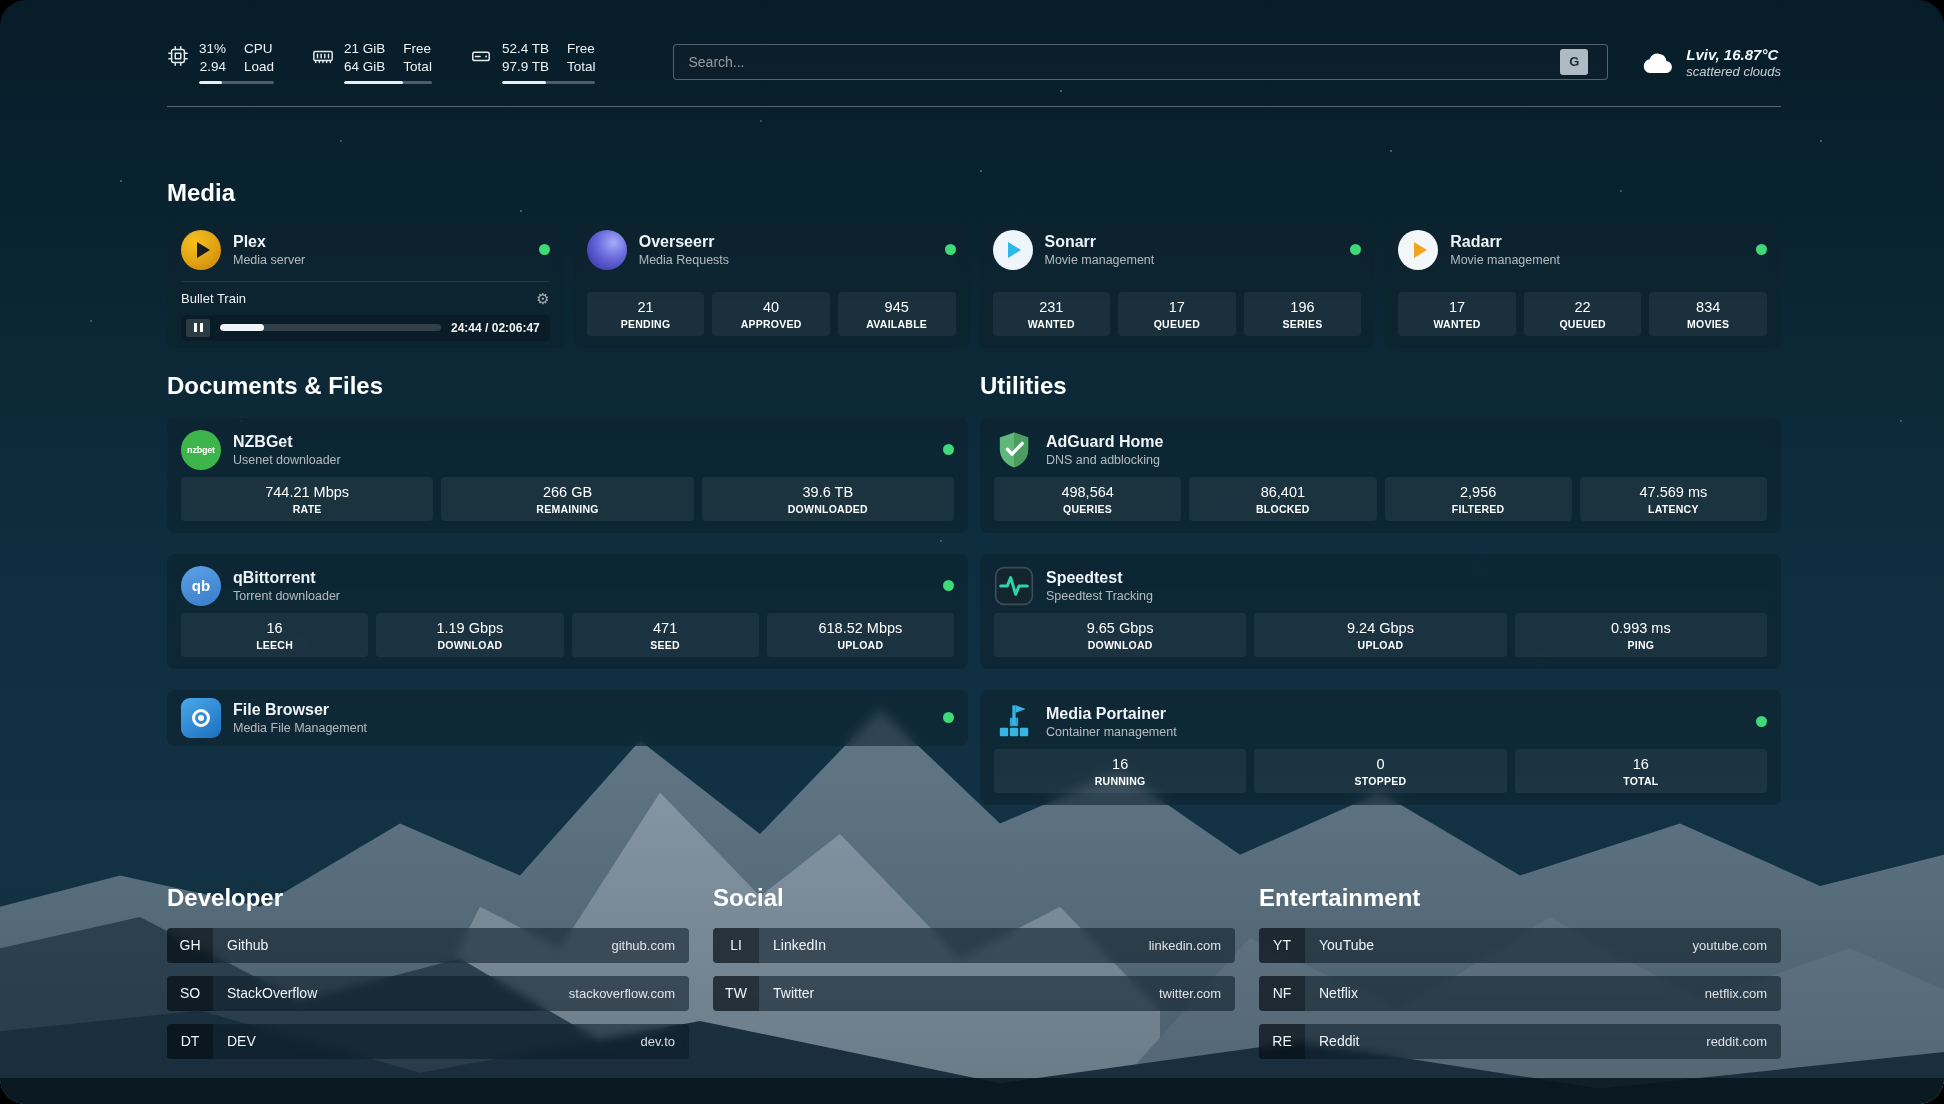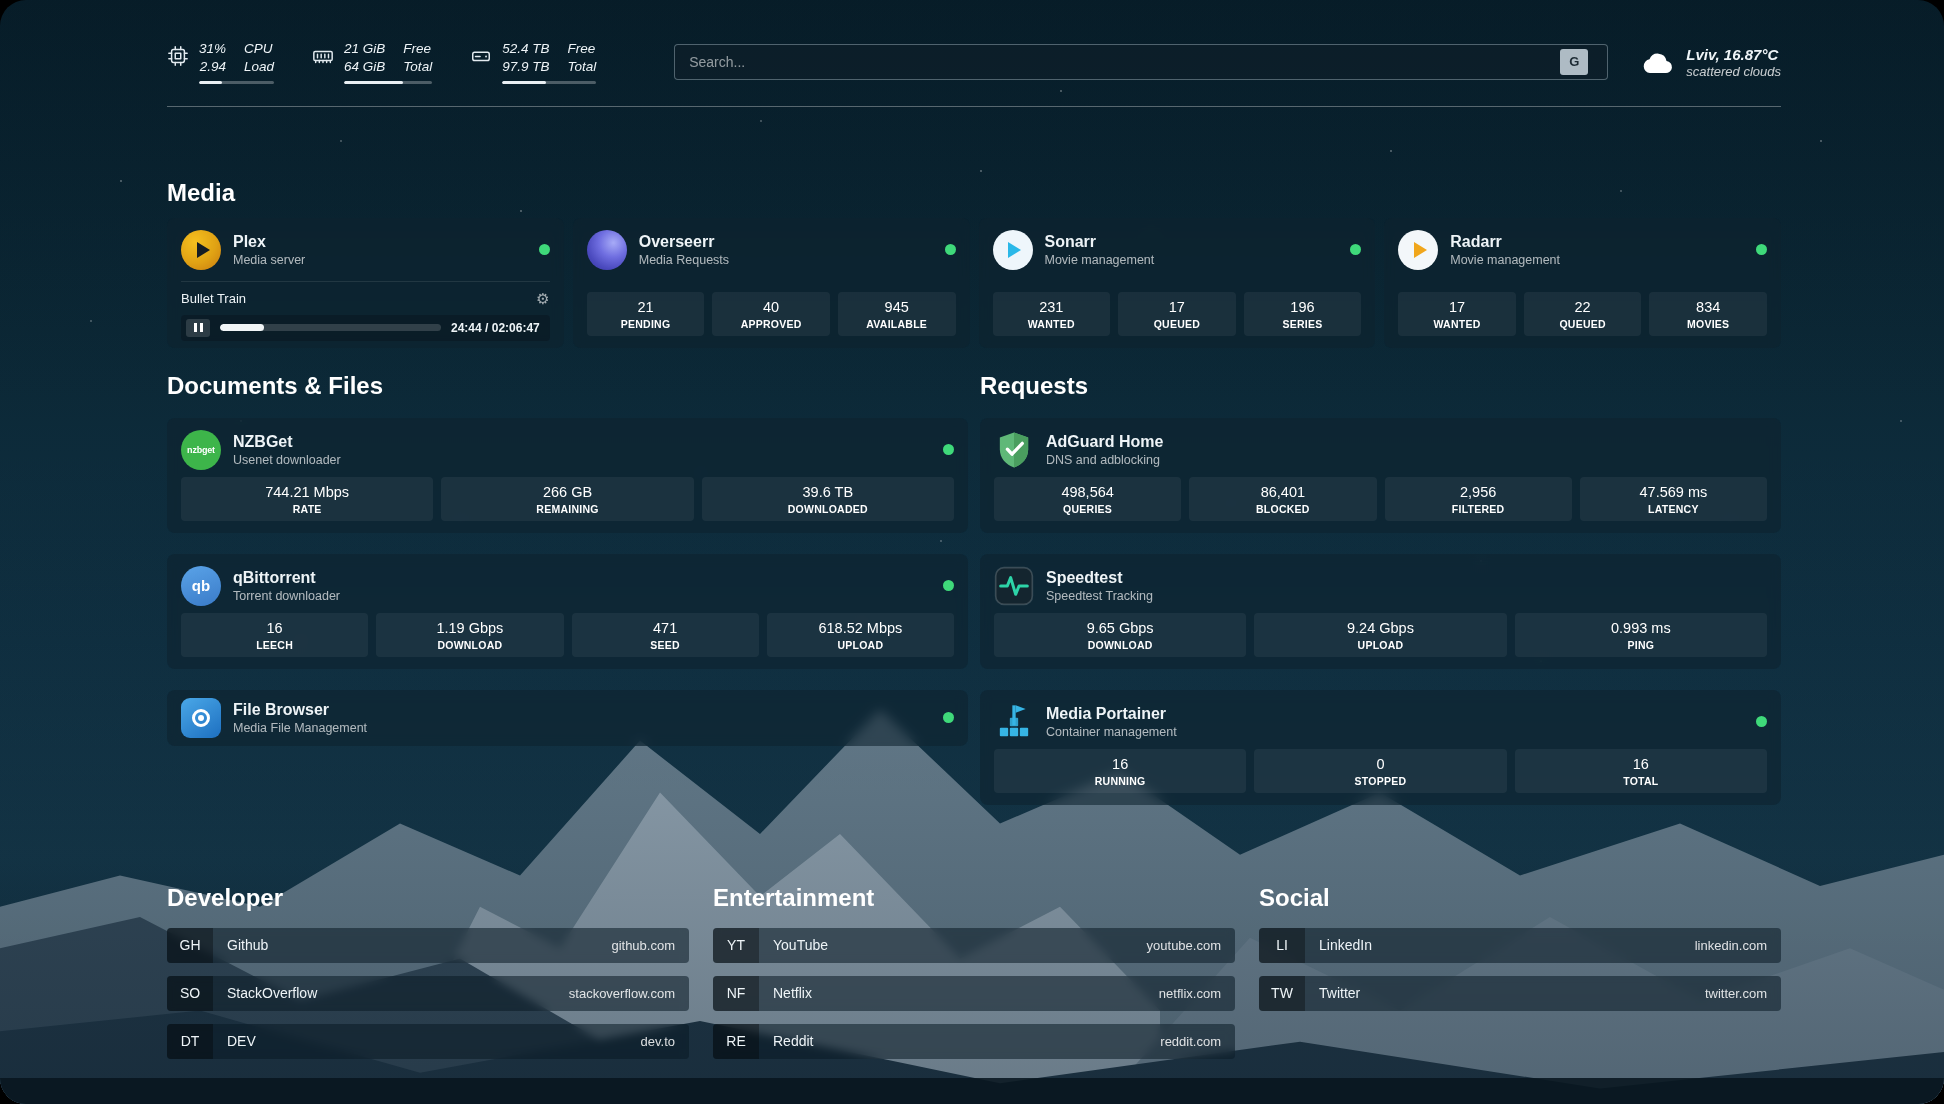--- a/index.html
+++ b/index.html
@@ -23,21 +23,21 @@
       940px 540px 0 rgba(255,255,255,.3), 1230px 500px 0 rgba(255,255,255,.3),
       1480px 560px 0 rgba(255,255,255,.35), 1730px 520px 0 rgba(255,255,255,.3),
       300px 640px 0 rgba(255,255,255,.3), 860px 620px 0 rgba(255,255,255,.3),
       1540px 660px 0 rgba(255,255,255,.35), 1900px 420px 0 rgba(255,255,255,.3),
       90px 320px 0 rgba(255,255,255,.3), 1060px 90px 0 rgba(255,255,255,.35); }
 
   .content { position:absolute; inset:0; padding:40px 163px 0 167px; }
 
   
   .topbar { display:flex; align-items:center; }
-  .sys-widget { display:flex; align-items:flex-start; gap:10px; margin-right:38px;font-style:italic; }
+  .sys-widget { display:flex; align-items:flex-start; gap:10px; margin-right:38px; }
   .sys-icon { width:22px; height:22px; margin-top:5px; stroke:#e3ebf0; fill:none; stroke-width:1.6;
               stroke-linecap:round; stroke-linejoin:round; }
   .sys-grid { display:grid; grid-template-columns:auto auto; column-gap:18px; font-size:13.5px; line-height:1.32; }
   .sys-grid .v { text-align:right; }
   .sys-bar { margin-top:5px; height:3px; background:rgba(255,255,255,0.28); border-radius:2px; overflow:hidden; }
   .sys-fill { height:100%; background:#e9eff3; border-radius:2px; }
 
   .search-box { flex:1; display:flex; align-items:center; height:36px; margin:0 30px 0 40px;
                 background:rgba(14,31,41,0.72); border:1px solid rgba(165,185,196,0.45); border-radius:4px;
                 padding:0 19px 0 14px; }
@@ -392,21 +392,21 @@
             <div class="app-meta">
               <div class="app-name">File Browser</div>
               <div class="app-sub">Media File Management</div>
             </div>
             <span class="dot" style="background: rgb(63, 217, 122);"></span>
           </div>
         </div>
       </div>
 
       <div class="col">
-        <h2 class="section-title col-title">Requests</h2>
+        <h2 class="section-title col-title">Utilities</h2>
 
         <div class="card app-card">
           <div class="card-head">
             <svg class="svg-icon" viewBox="0 0 24 24">
               <path fill="#5fb878" d="M12 1.5l8.5 3v7c0 5.3-3.6 9.3-8.5 11-4.9-1.7-8.5-5.7-8.5-11v-7z"></path>
               <path fill="#4a9e5f" d="M12 1.5l8.5 3v7c0 5.3-3.6 9.3-8.5 11z"></path>
               <path fill="none" stroke="#fff" stroke-width="2" stroke-linecap="round" stroke-linejoin="round" d="M8 11.5l2.8 3L17 8"></path>
             </svg>
             <div class="app-meta">
               <div class="app-name">AdGuard Home</div>
@@ -511,47 +511,47 @@
           <span class="bm-url">stackoverflow.com</span>
         </div>
         <div class="bm-row">
           <span class="bm-abbr">DT</span>
           <span class="bm-name">DEV</span>
           <span class="bm-url">dev.to</span>
         </div>
       </div>
 
       <div class="bm-col">
+        <h2 class="section-title bm-title">Social</h2>
+        <div class="bm-row">
+          <span class="bm-abbr">LI</span>
+          <span class="bm-name">LinkedIn</span>
+          <span class="bm-url">linkedin.com</span>
+        </div>
+        <div class="bm-row">
+          <span class="bm-abbr">TW</span>
+          <span class="bm-name">Twitter</span>
+          <span class="bm-url">twitter.com</span>
+        </div>
+      </div>
+
+      <div class="bm-col">
         <h2 class="section-title bm-title">Entertainment</h2>
         <div class="bm-row">
           <span class="bm-abbr">YT</span>
           <span class="bm-name">YouTube</span>
           <span class="bm-url">youtube.com</span>
         </div>
         <div class="bm-row">
           <span class="bm-abbr">NF</span>
           <span class="bm-name">Netflix</span>
           <span class="bm-url">netflix.com</span>
         </div>
         <div class="bm-row">
           <span class="bm-abbr">RE</span>
           <span class="bm-name">Reddit</span>
           <span class="bm-url">reddit.com</span>
         </div>
       </div>
-
-      <div class="bm-col">
-        <h2 class="section-title bm-title">Social</h2>
-        <div class="bm-row">
-          <span class="bm-abbr">LI</span>
-          <span class="bm-name">LinkedIn</span>
-          <span class="bm-url">linkedin.com</span>
-        </div>
-        <div class="bm-row">
-          <span class="bm-abbr">TW</span>
-          <span class="bm-name">Twitter</span>
-          <span class="bm-url">twitter.com</span>
-        </div>
-      </div>
     </div>
 
   </div>
 </div>
 
 </body></html>

